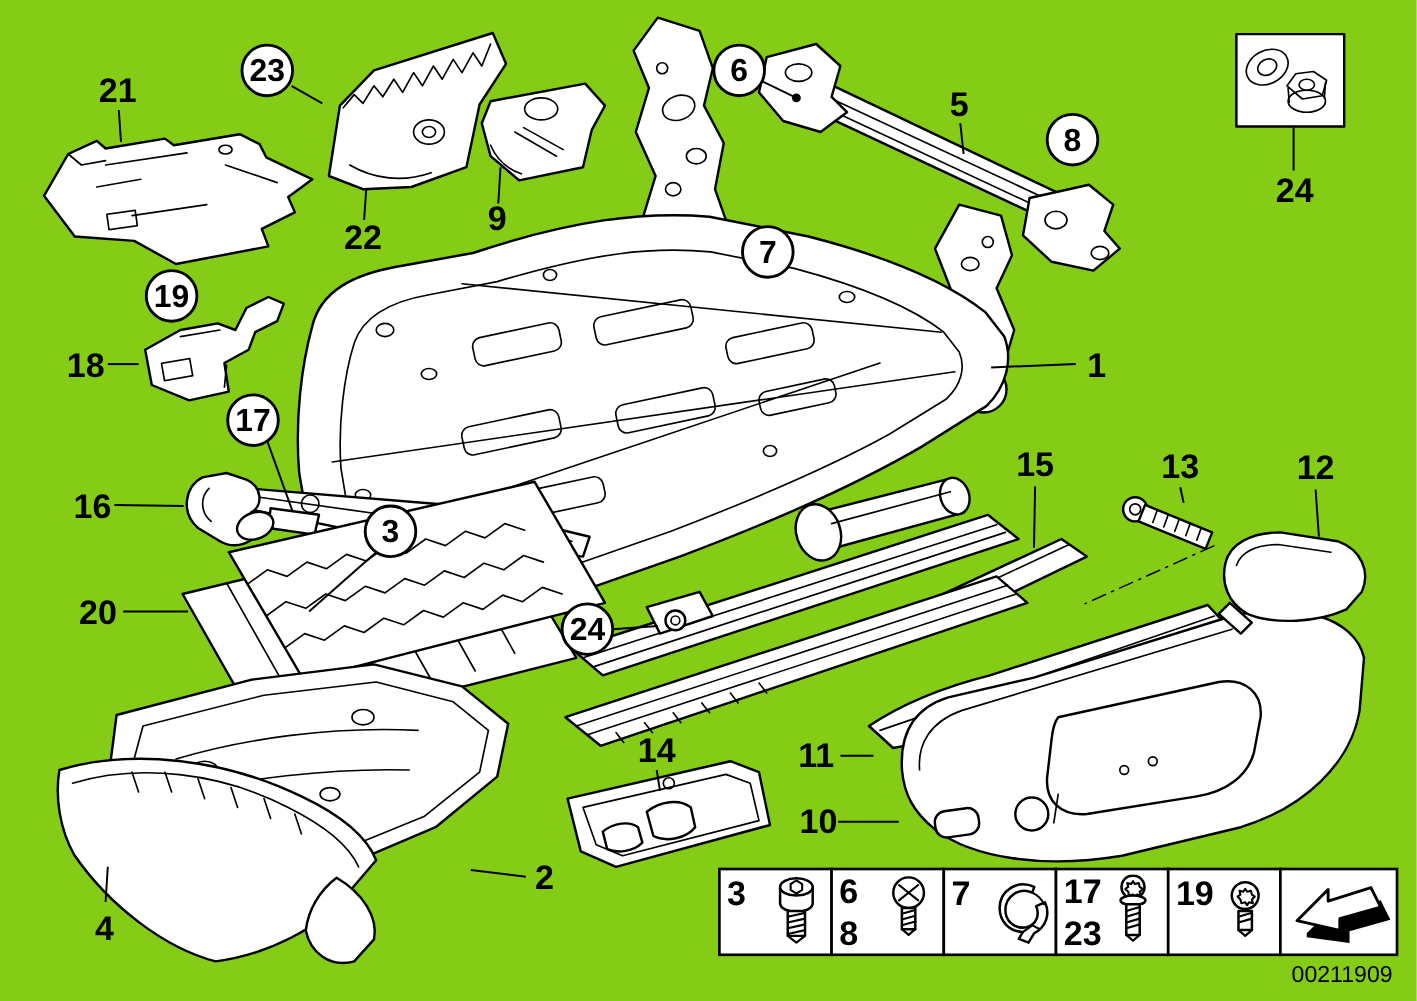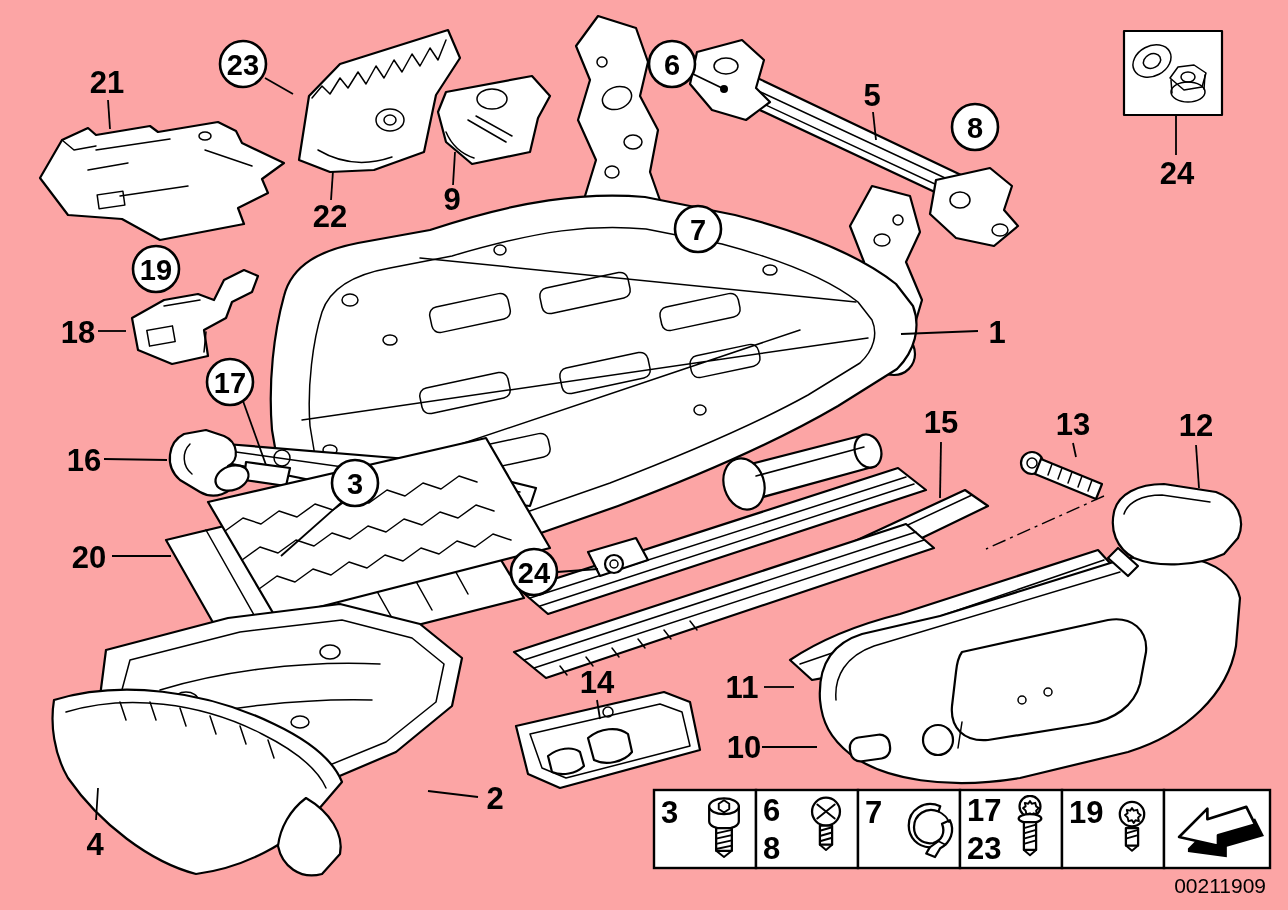--- a/index.html
+++ b/index.html
@@ -1,16 +1,16 @@
 <!DOCTYPE html>
 <html><head>
 <meta charset="utf-8">
 <style>
   html,body{margin:0;padding:0;background:#fff;}
-  .stage{position:relative;width:1288px;height:910px;background:#fca5a5;overflow:hidden;
+  .stage{position:relative;width:1288px;height:910px;background:#84cc16;overflow:hidden;
          font-family:"Liberation Sans",sans-serif;}
   svg{display:block;}
   .part{fill:#fff;stroke:#000;stroke-width:2.2;stroke-linejoin:round;stroke-linecap:round;}
   .detail{fill:none;stroke:#000;stroke-width:1.5;stroke-linejoin:round;stroke-linecap:round;}
   .dash{fill:none;stroke:#000;stroke-width:1.4;stroke-dasharray:14 5 3 5;}
   .leader{stroke:#000;stroke-width:1.8;fill:none;}
   .callout-circle{fill:#fff;stroke:#000;stroke-width:2.6;}
   .callout-text{font:700 31px "Liberation Sans",sans-serif;text-anchor:middle;dominant-baseline:central;fill:#000;}
   .callout-text.circled{font-size:29px;}
   .legend-rect{fill:#fff;stroke:#000;stroke-width:2.4;}

